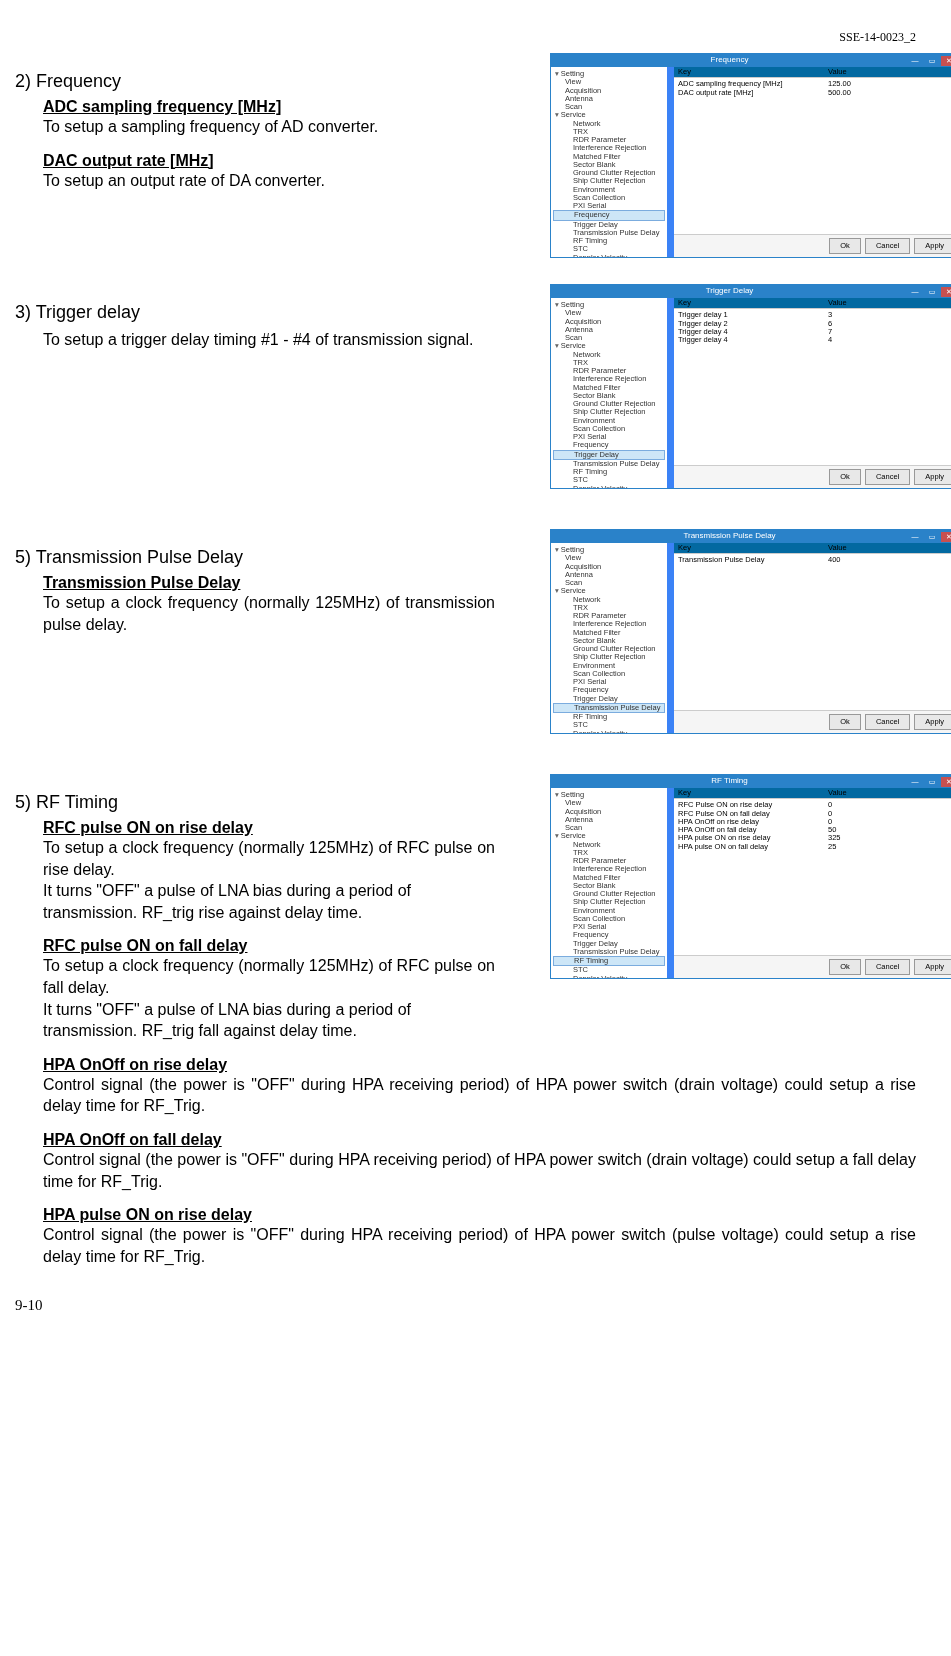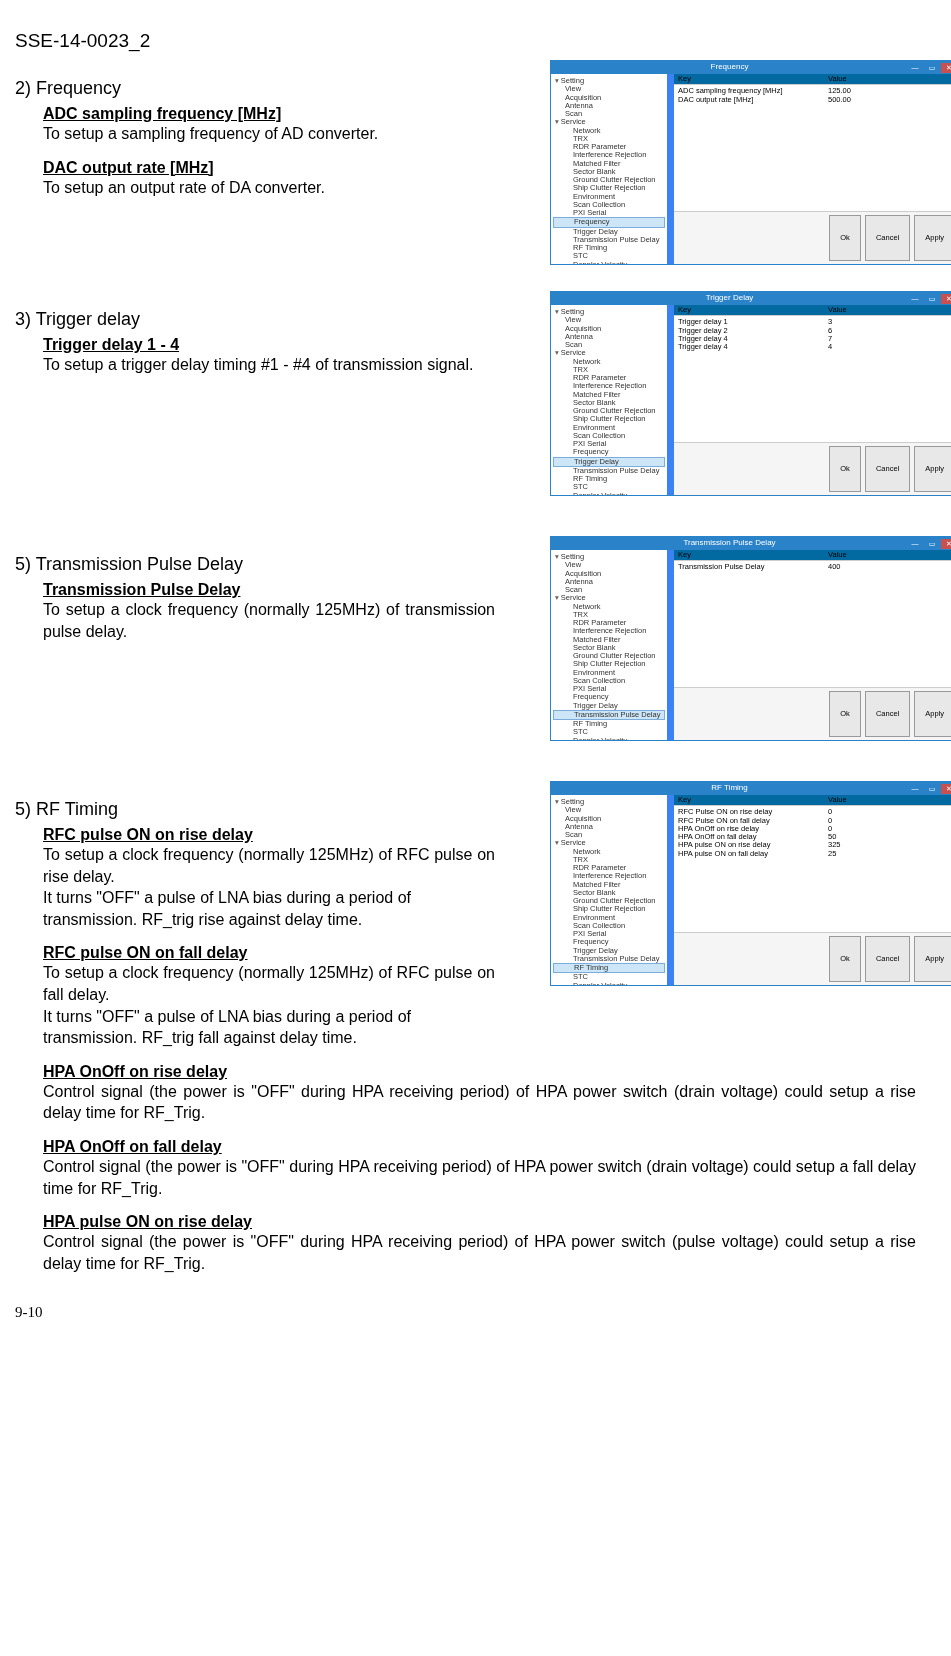--- a/index.html
+++ b/index.html
@@ -5,23 +5,23 @@
   body {
     font-family: Arial, Helvetica, sans-serif;
     margin: 0;
     padding: 30px 35px 20px 15px;
     font-size: 16px;
     color: #000;
     width: 951px;
     box-sizing: border-box;
   }
   .doc-id {
-    text-align: left;
-    font-size: 19px;
-    font-family: Liberation Sans, sans-serif;
+    text-align: right;
+    font-size: 12px;
+    font-family: Liberation Serif, serif;
     margin-bottom: 8px;
   }
   .section-title {
     font-weight: normal;
     font-size: 18px;
     margin-top: 18px;
     margin-bottom: 6px;
   }
   .sub-heading {
     font-weight: bold;
@@ -151,21 +151,21 @@
   .mini-footer {
     border-top:1px solid #ccc;
     text-align:right;
     padding:3px 4px;
     background:#f5f5f5;
   }
   .mini-footer .fbtn {
     display:inline-block;
     border:1px solid #999;
     background:#e8e8e8;
-    padding:18px 10px;
+    padding:3px 10px;
     margin-left:4px;
     font-size:7.5px;
   }
 </style>
 </head>
 <body>
 
 <div class="doc-id">SSE-14-0023_2</div>
 
 <div class="clearfix">
@@ -231,21 +231,20 @@
         </div>
       </div>
     </div>
 </div>
 
 <div class="spacer-md"></div>
 
 <div class="clearfix">
   <div class="left-col">
     <div class="section-title">3) Trigger delay</div>
-    <div class="sub-heading">Trigger delay 1 - 4</div>
     <div class="body-text">To setup a trigger delay timing #1 - #4 of transmission signal.</div>
   </div>
   <div class="right-col">
       <div class="mini-window">
         <div class="mini-titlebar">
           <span class="title-text">Trigger Delay</span>
           <span class="btn min">—</span>
           <span class="btn max">▭</span>
           <span class="btn close">✕</span>
         </div>

